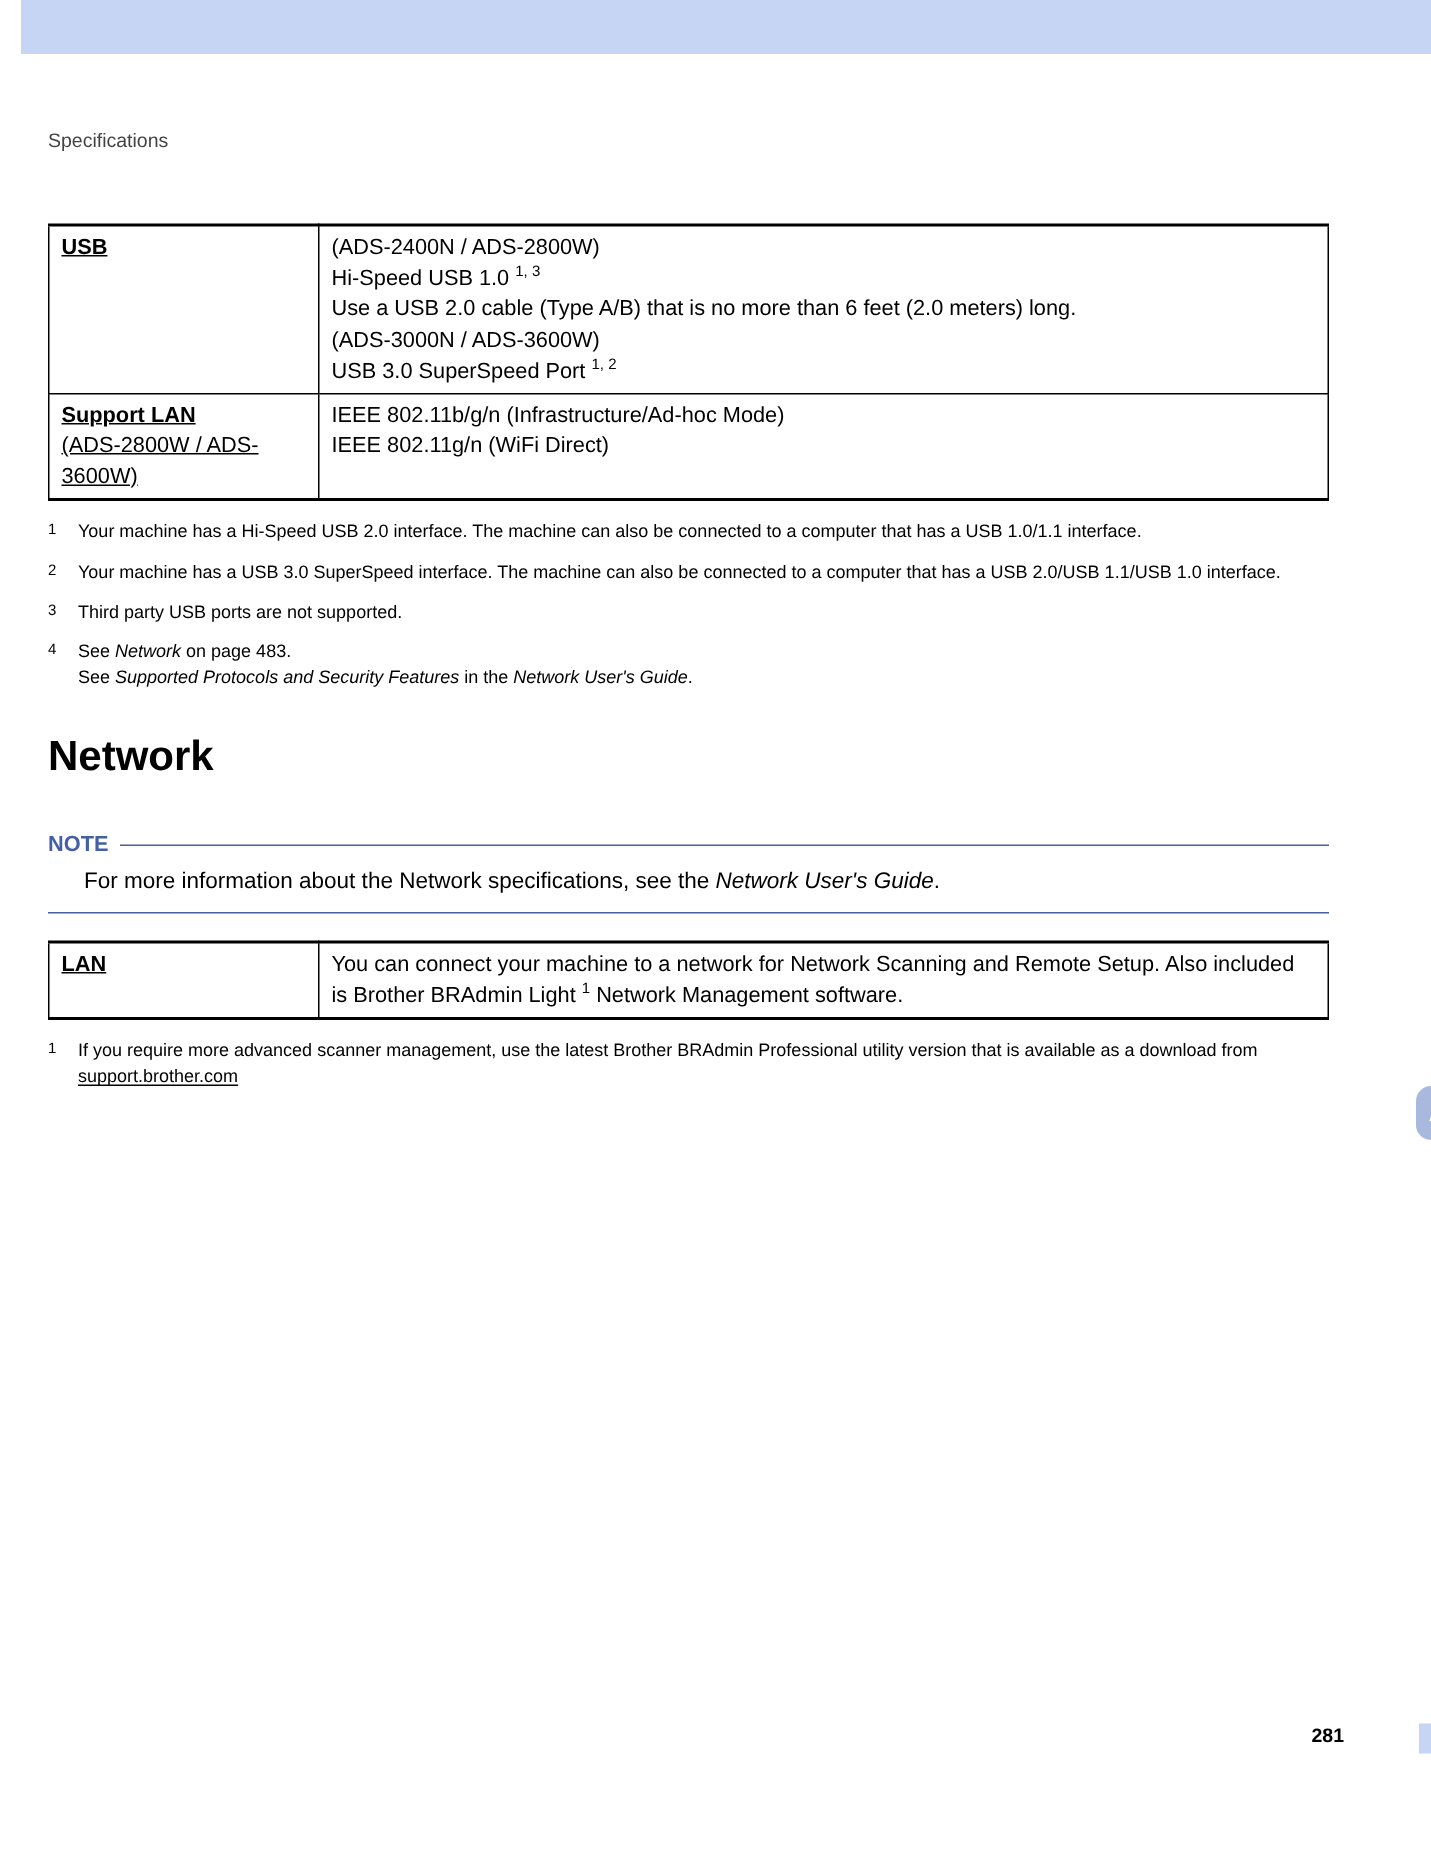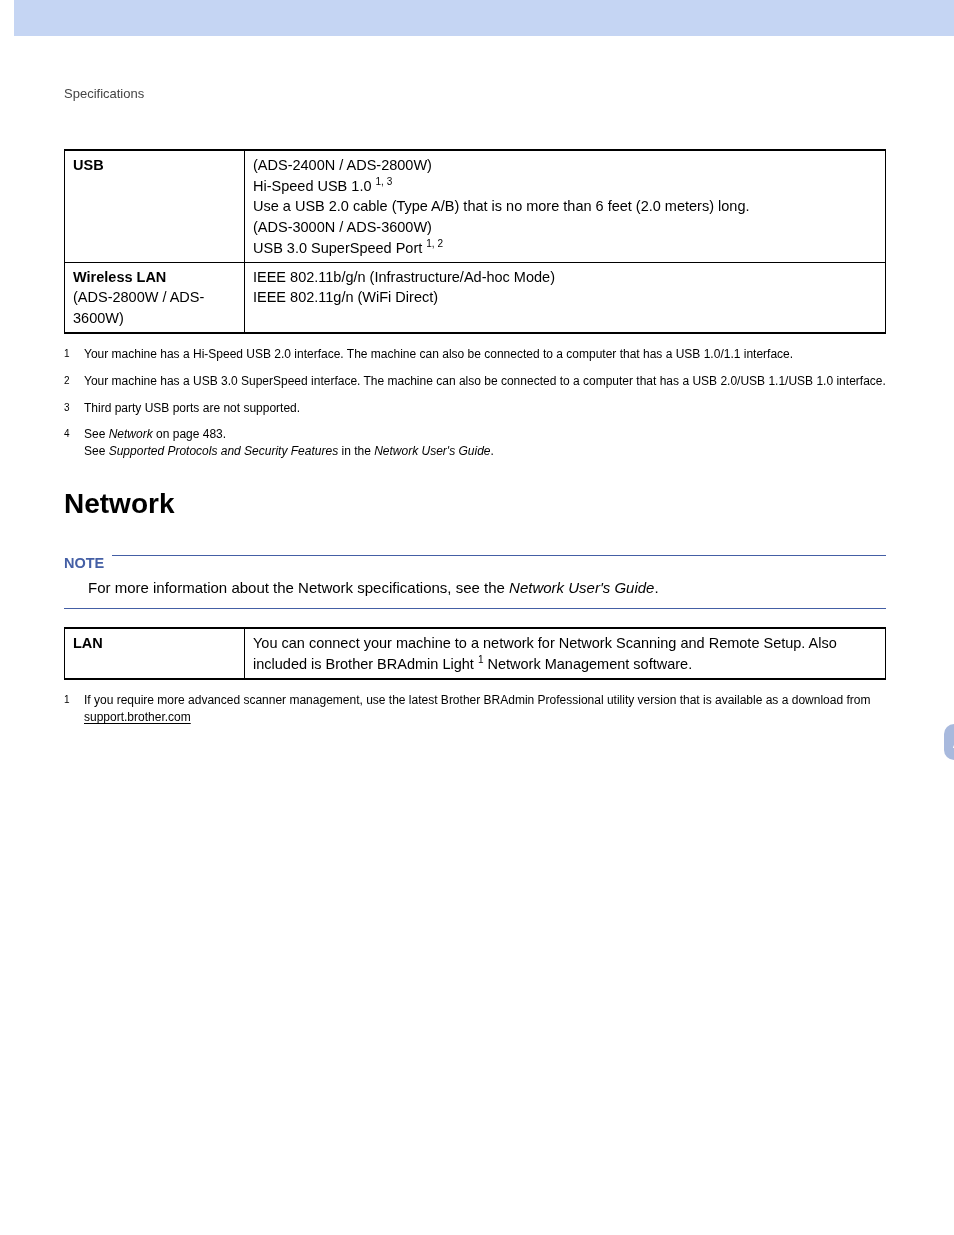--- a/index.html
+++ b/index.html
@@ -16,21 +16,21 @@
     background: #c5d5f3;
     display: flex;
   }
   .topbar-inner {
     height: 36px;
     width: 14px;
     background: #fff;
     margin-right: 60px;
   }
   .page {
-    padding: 50px 68px 30px 64px;
+    padding: 50px 68px 30px 32px;
     position: relative;
   }
   .breadcrumb {
     font-size: 13px;
     color: #444;
     margin-bottom: 48px;
   }
   h1 {
     font-size: 28px;
     font-weight: bold;
@@ -47,20 +47,21 @@
   table.spec td {
     border: 1px solid #000;
     padding: 4px 8px 4px 8px;
     vertical-align: top;
     font-size: 14.5px;
     line-height: 1.4;
   }
   table.spec td:first-child {
     width: 180px;
     font-weight: bold;
+    text-decoration: underline;
   }
   table.spec td .subtext {
     font-weight: normal;
   }
   .sup {
     font-size: 10px;
     vertical-align: super;
   }
   .footnotes {
     margin-top: 10px;
@@ -79,21 +80,21 @@
   }
   .fn-text {
     flex: 1;
   }
   .fn-text .ital { font-style: italic; }
   .note-block {
     margin: 12px 0 18px 0;
   }
   .note-header {
     display: flex;
-    align-items: flex-start;
+    align-items: center;
     margin-bottom: 8px;
     margin-top: 35px;
   }
   .note-label {
     color: #445fa5;
     font-weight: bold;
     font-size: 14.5px;
     margin-right: 8px;
   }
   .note-rule {
@@ -165,21 +166,21 @@
       <td>
         <span>(ADS-2400N / ADS-2800W)</span><br>
         <span>Hi-Speed USB 1.0 </span><span class="sup">1, 3</span><br>
         <span>Use a USB 2.0 cable (Type A/B) that is no more than 6 feet (2.0 meters) long.</span><br>
         <span>(ADS-3000N / ADS-3600W)</span><br>
         <span>USB 3.0 SuperSpeed Port </span><span class="sup">1, 2</span>
       </td>
     </tr>
     <tr>
       <td>
-        <span>Wireless LAN</span><br>
+        <span>Support LAN</span><br>
         <span class="subtext">(ADS-2800W / ADS-3600W)</span>
       </td>
       <td>
         <span>IEEE 802.11b/g/n (Infrastructure/Ad-hoc Mode)</span><br>
         <span>IEEE 802.11g/n (WiFi Direct)</span>
       </td>
     </tr>
   </tbody>
       </table>
 
@@ -235,14 +236,17 @@
       <div class="fn-text">
         <span>If you require more advanced scanner management, use the latest Brother BRAdmin Professional utility version that is available as a download from </span><span class="underline-link">support.brother.com</span>
       </div>
     </div>
   </div>
 
   <div class="side-tab">A</div>
 
 </div>
 
-
+<div class="pagenum-outer">
+  <span>281</span>
 </div>
 
+</div>
+
 </body></html>

